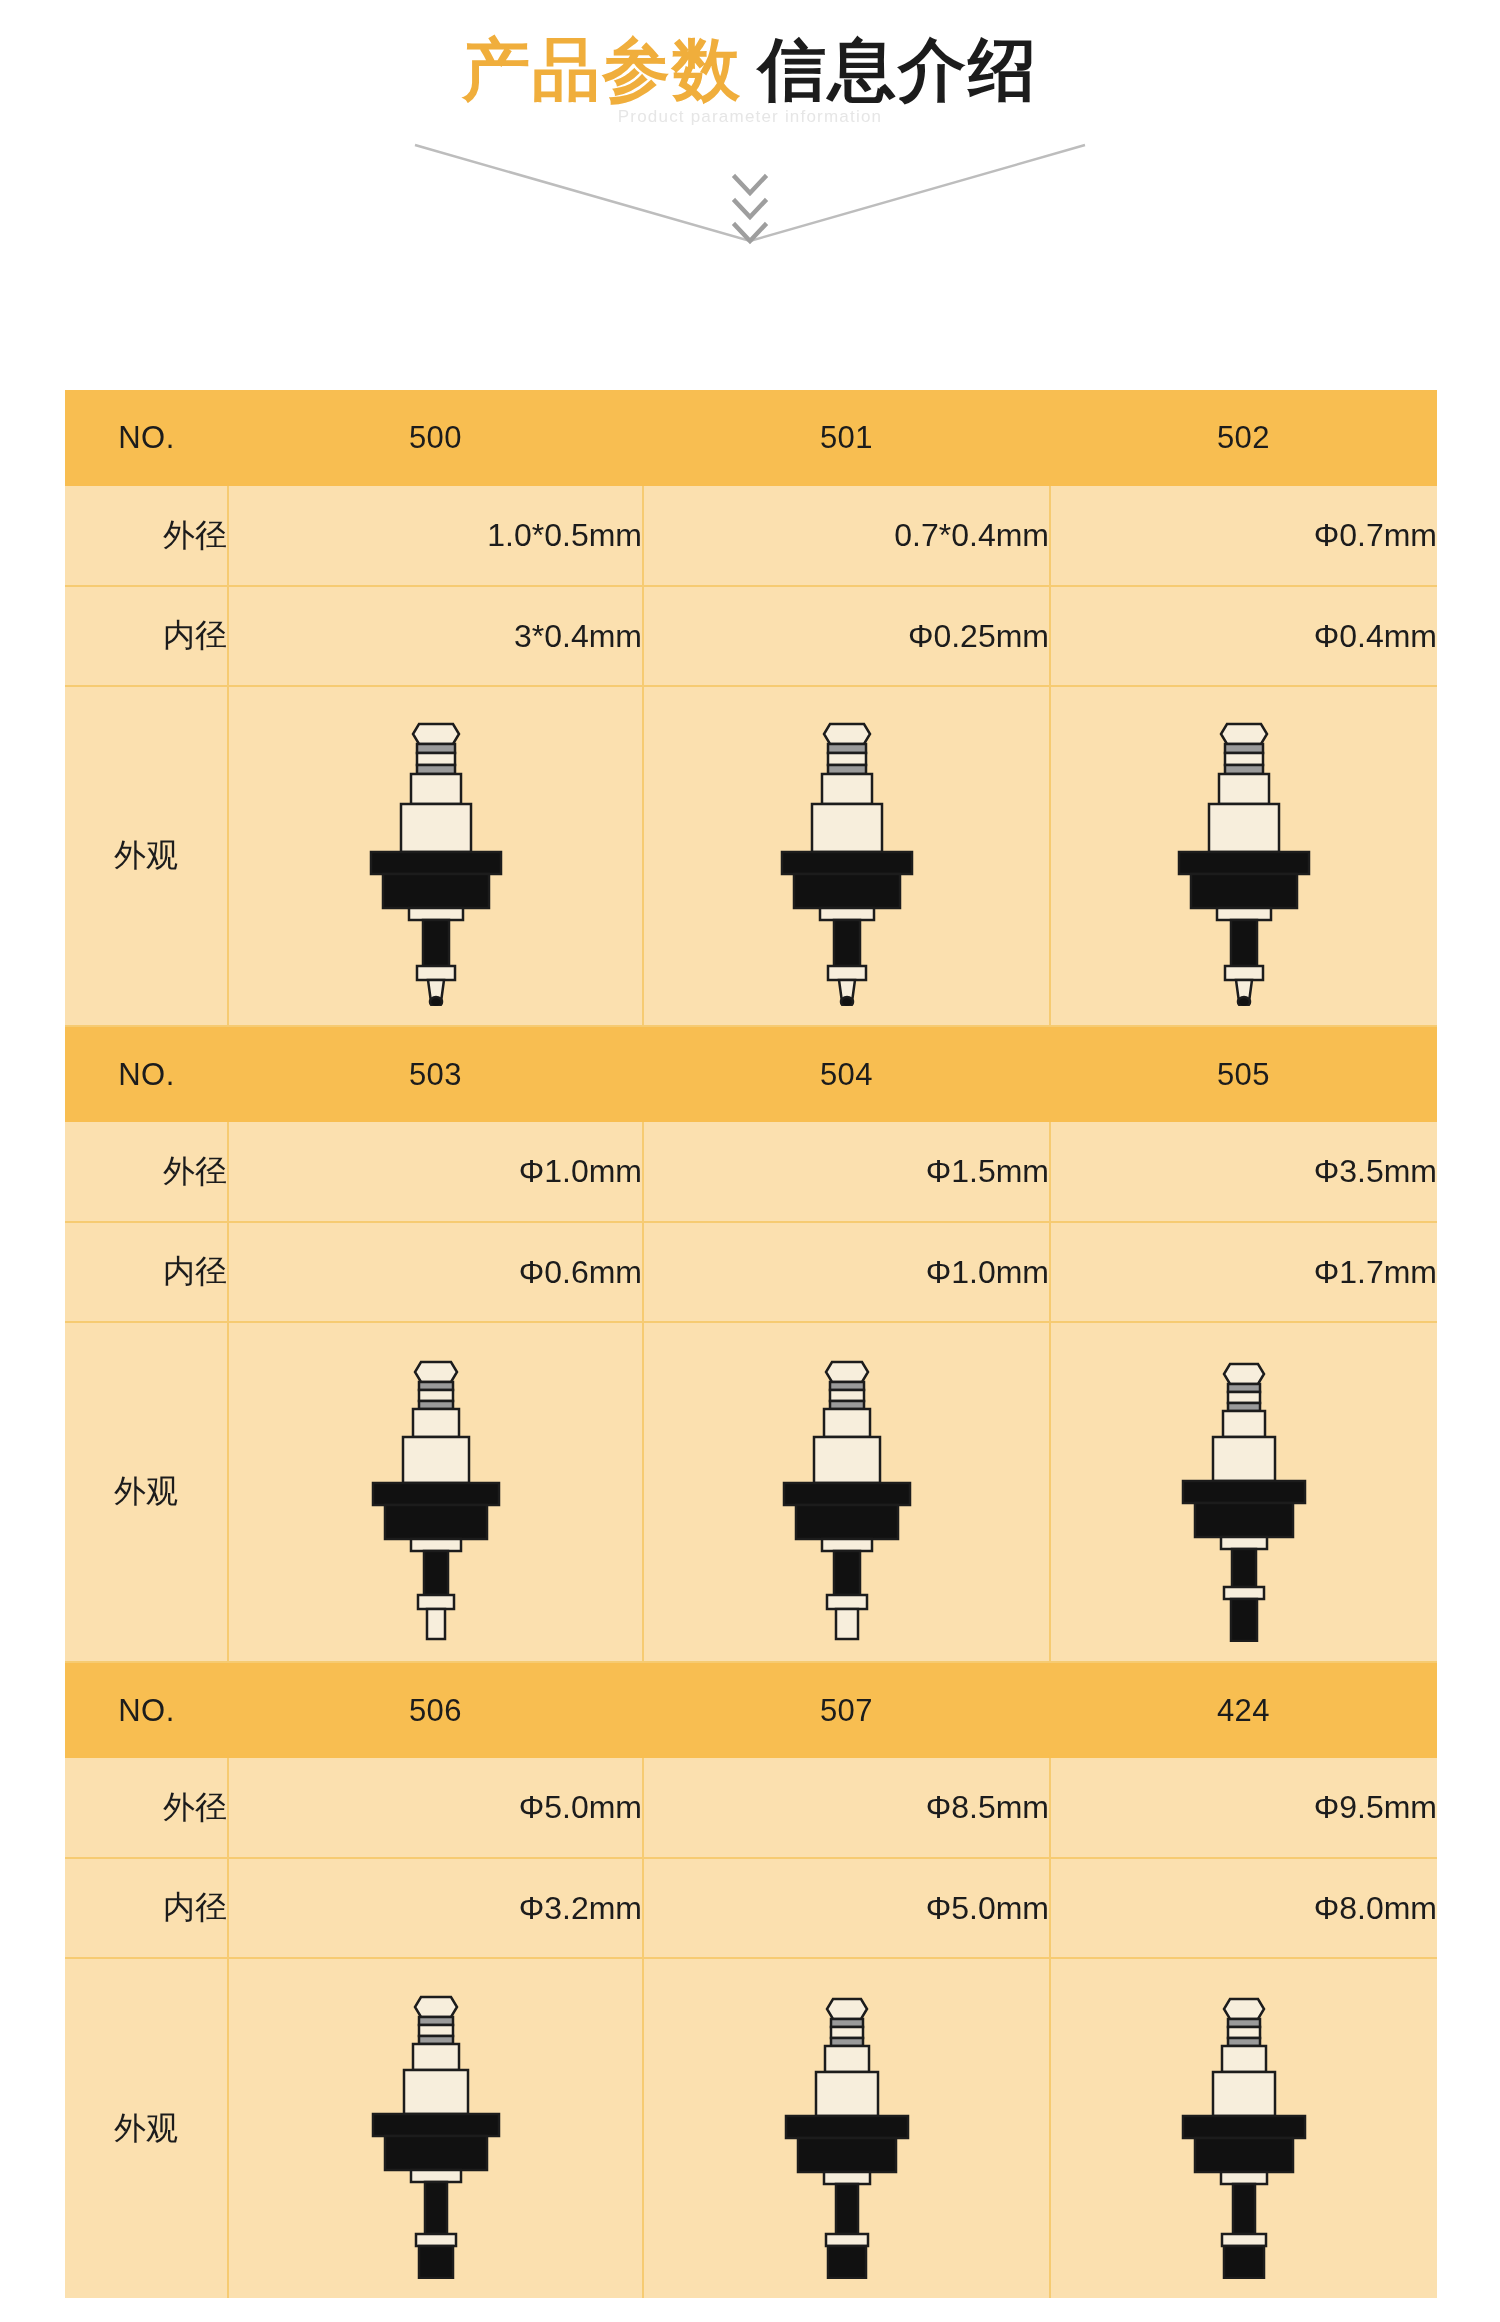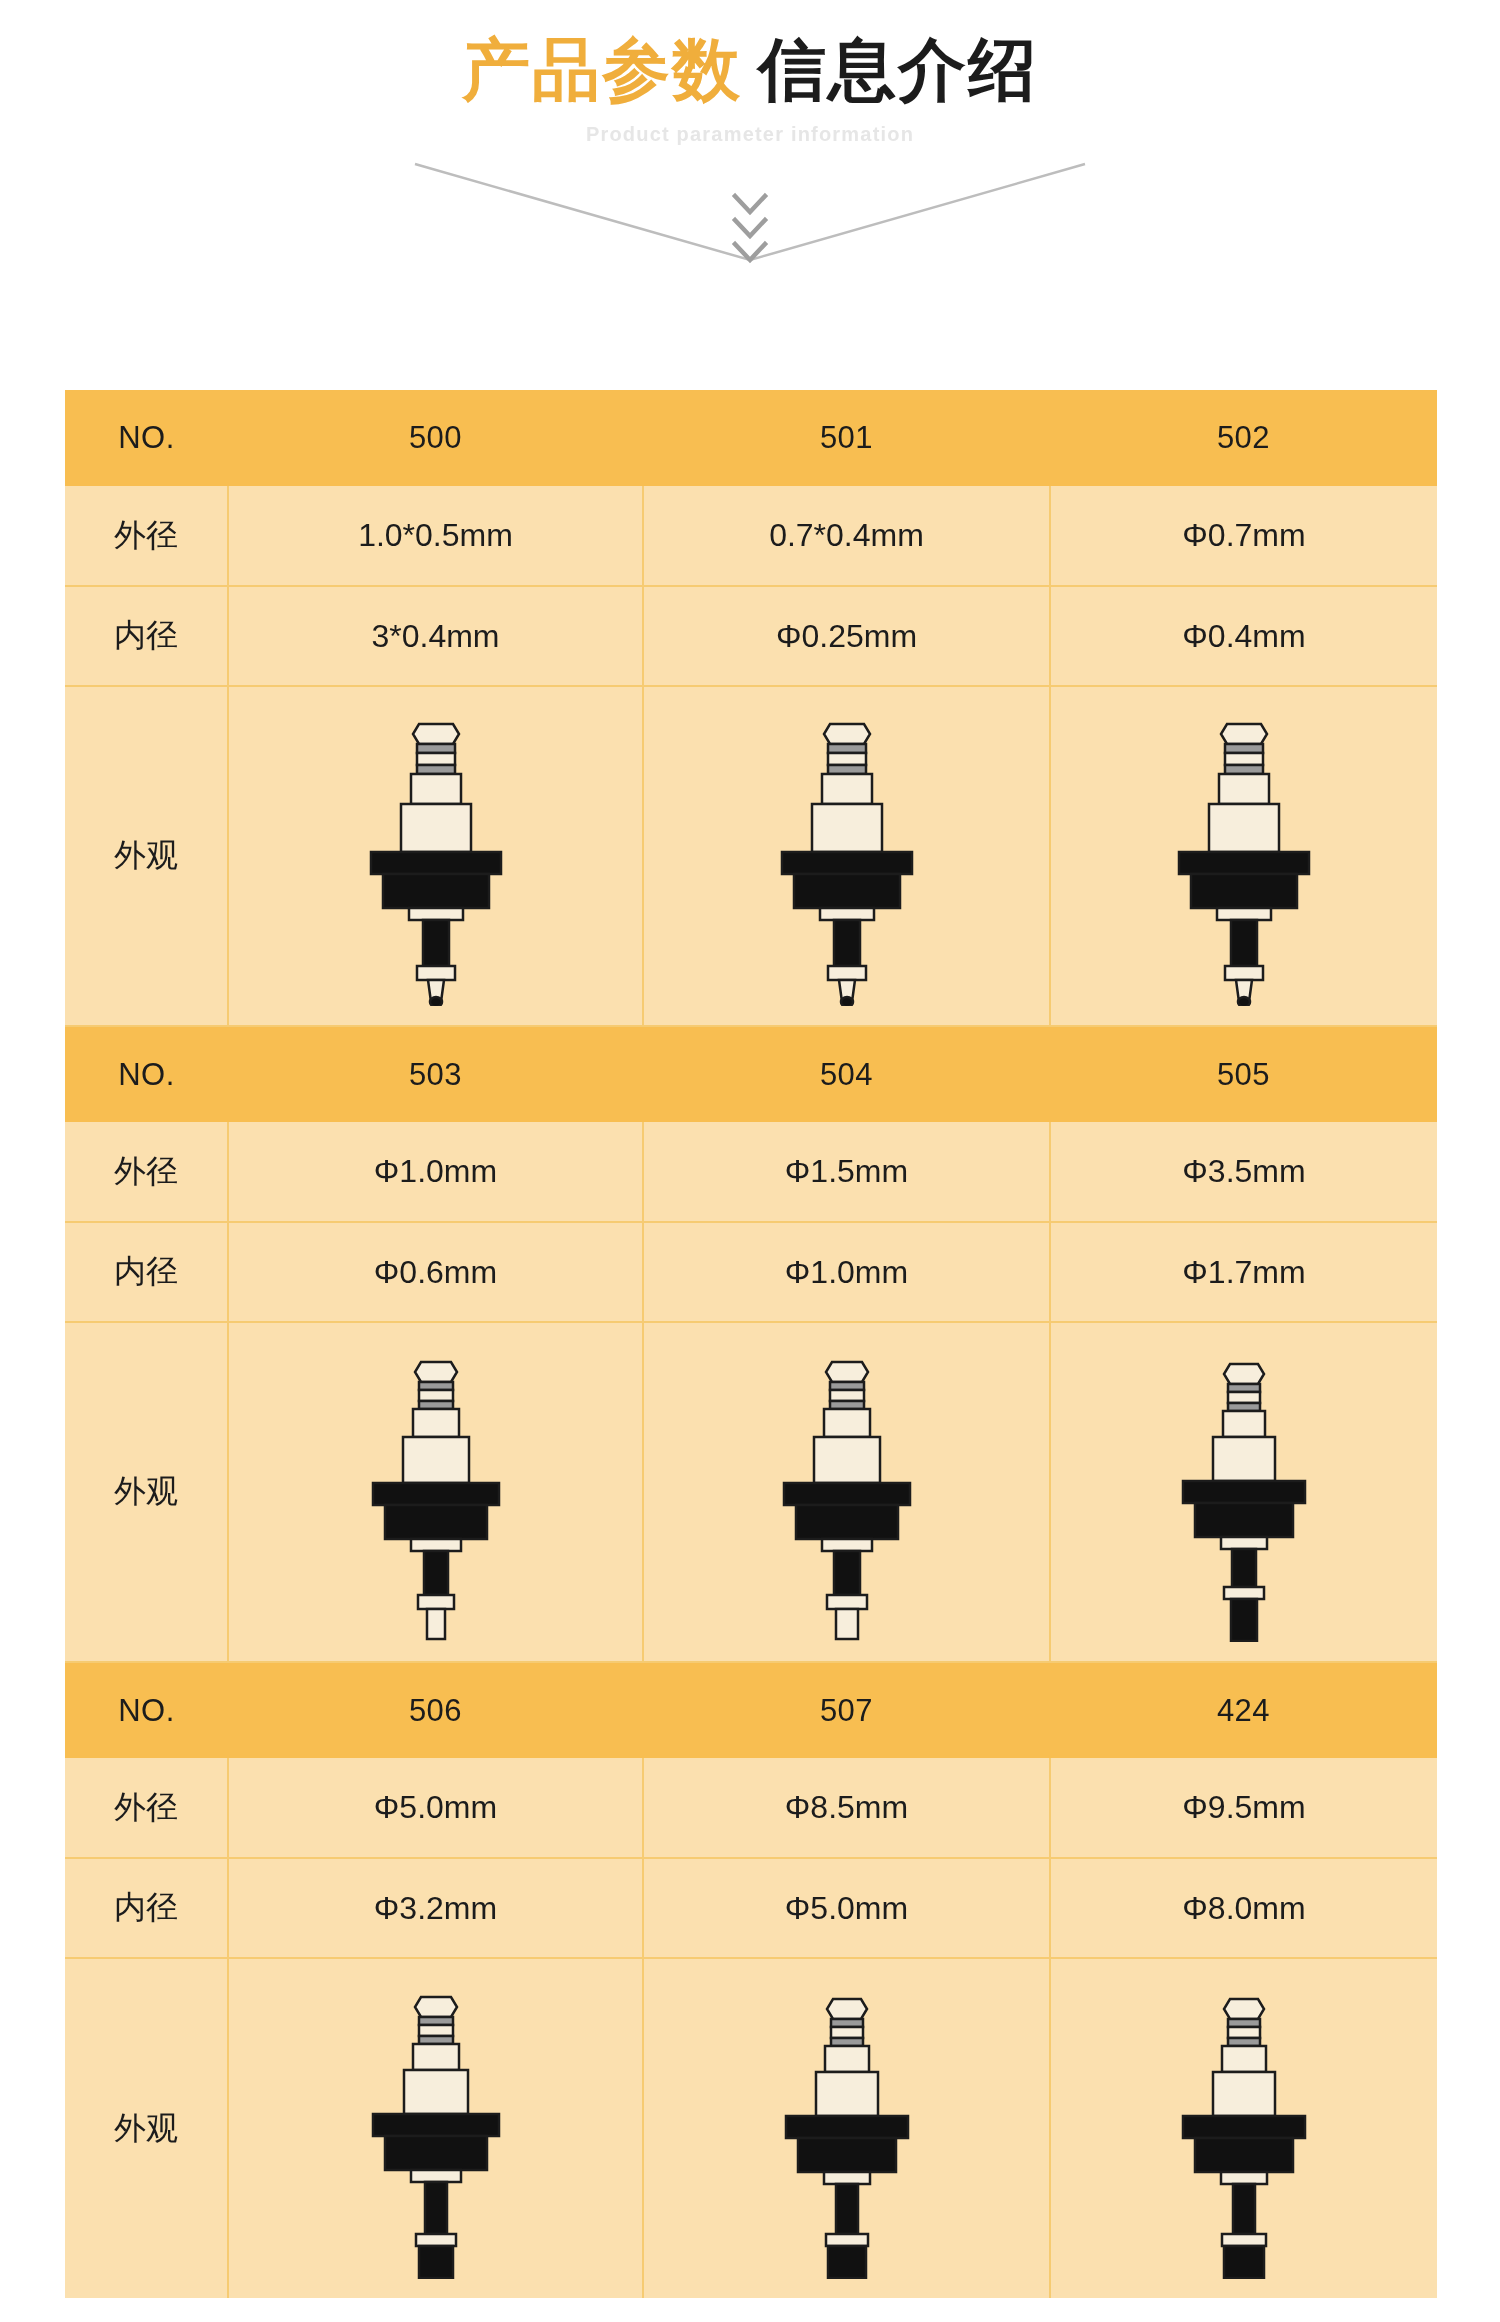--- a/index.html
+++ b/index.html
@@ -23,25 +23,25 @@
     font-size: 68px;
     font-weight: 700;
     letter-spacing: 2px;
     line-height: 1.05;
     white-space: nowrap;
   }
   .title-accent { color: #F0AE3C; }
   .title-main   { color: #1c1c1c; margin-left: 16px; }
 
   .subtitle {
-    margin-top: 18px;
-    font-size: 20px;
+    margin-top: 2px;
+    font-size: 17px;
     letter-spacing: 1.2px;
     color: #e6e6e6;
-    font-weight: 700;
+    font-weight: 400;
   }
 
   .deco {
     position: relative;
     width: 1500px;
     height: 120px;
     margin-top: 6px;
   }
   .deco svg { display: block; }
 
@@ -79,20 +79,21 @@
     border: none;
   }
 
   
   .row-val td {
     background: #FBE0AF;
     height: 100px;
     font-size: 32px;
     border-right: 2px solid #F6CB72;
     border-bottom: 2px solid #F6CB72;
+    text-align: right;
   }
   .row-val td:last-child { border-right: none; }
 
   
   .row-img td {
     background: #FBE0AF;
     height: 340px;
     border-right: 2px solid #F6CB72;
     border-bottom: 2px solid #F6CB72;
     padding: 0;

